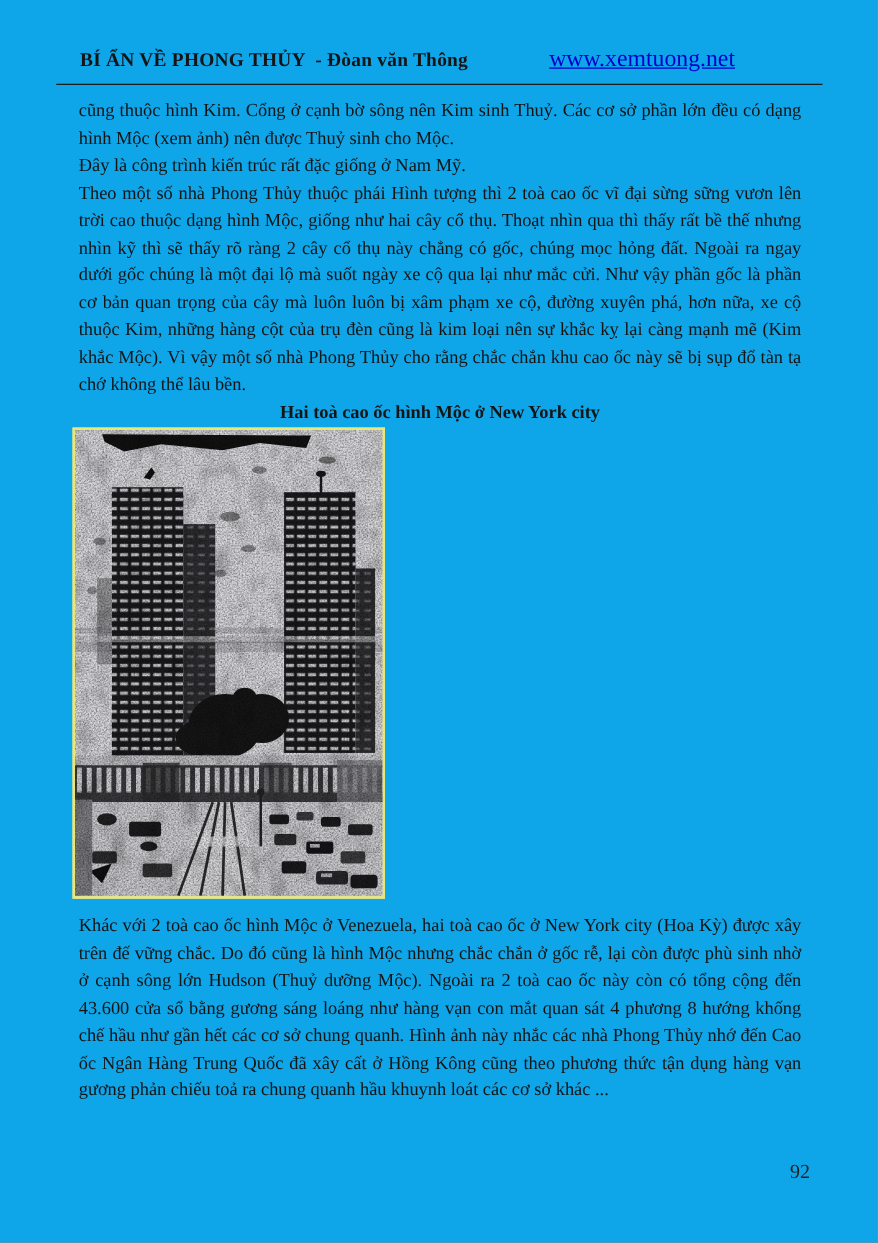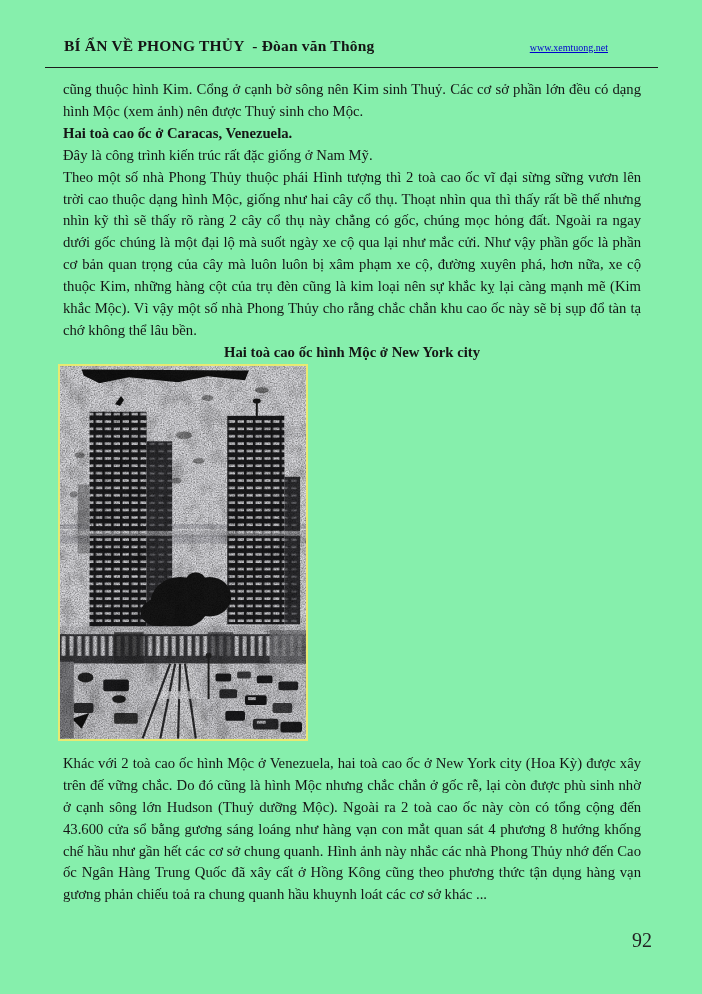--- a/index.html
+++ b/index.html
@@ -1,56 +1,55 @@
 <!DOCTYPE html>
 <html><head>
 <meta charset="utf-8">
 <style>
   html,body{margin:0;padding:0;background:#888;}
   .page{
-    width:702px;height:994px;background:#86efac;position:relative;
+    width:702px;height:994px;background:#0ea5e9;position:relative;
     font-family:"Liberation Serif","DejaVu Serif",serif;color:#151515;
     margin:0 auto;overflow:hidden;
   }
   .header{
     position:absolute;top:37px;left:45px;width:613px;
     display:flex;justify-content:space-between;align-items:baseline;
   }
   .title{font-weight:bold;font-size:15.5px;margin-left:19px;letter-spacing:.2px;white-space:pre;}
-  .site-link{font-size:10px;text-decoration:underline;margin-right:50px;cursor:pointer;}
+  .site-link{font-size:19px;text-decoration:underline;margin-right:70px;cursor:pointer;}
   .rule{position:absolute;top:67px;left:45px;width:613px;border-top:1.7px solid #1c1c1c;}
   .content{
     position:absolute;top:79px;left:63px;width:578px;
     font-size:14.7px;line-height:21.9px;text-align:justify;
   }
   .para{margin:0;}
   .gap-after{}
   .bold{font-weight:bold;text-align:left;}
   .h-ny{line-height:20px;text-align:center;}
   figure{
     margin:2px 0 12px -5px;width:250px;height:377px;box-sizing:border-box;
     border:2px solid #e9e972;background:#d6d6da;
   }
   figure svg{display:block;width:246px;height:373px;}
-  .pagenum{position:absolute;top:929px;left:632px;font-size:20px;color:#222;}
+  .pagenum{position:absolute;top:929px;left:632px;font-size:16px;color:#222;}
 </style>
 </head>
 <body>
 
 <div class="page">
 
   <div class="header">
     <span class="title">BÍ ẨN VỀ PHONG THỦY  - Đòan văn Thông</span>
     <a class="site-link" style="color:#0000cd" href="#">www.xemtuong.net</a>
   </div>
   <div class="rule"></div>
 
   <div class="content">
     <p class="para gap-after">cũng thuộc hình Kim. Cổng ở cạnh bờ sông nên Kim sinh Thuỷ. Các cơ sở phần lớn đều có dạng hình Mộc (xem ảnh) nên được Thuỷ sinh cho Mộc.</p>
-    <p class="para bold">Hai toà cao ốc ở Caracas, Venezuela.</p>
     <p class="para">Đây là công trình kiến trúc rất đặc giống ở Nam Mỹ.</p>
     <p class="para">Theo một số nhà Phong Thủy thuộc phái Hình tượng thì 2 toà cao ốc vĩ đại sừng sững vươn lên trời cao thuộc dạng hình Mộc, giống như hai cây cổ thụ. Thoạt nhìn qua thì thấy rất bề thế nhưng nhìn kỹ thì sẽ thấy rõ ràng 2 cây cổ thụ này chẳng có gốc, chúng mọc hỏng đất. Ngoài ra ngay dưới gốc chúng là một đại lộ mà suốt ngày xe cộ qua lại như mắc cửi. Như vậy phần gốc là phần cơ bản quan trọng của cây mà luôn luôn bị xâm phạm xe cộ, đường xuyên phá, hơn nữa, xe cộ thuộc Kim, những hàng cột của trụ đèn cũng là kim loại nên sự khắc kỵ lại càng mạnh mẽ (Kim khắc Mộc). Vì vậy một số nhà Phong Thủy cho rằng chắc chắn khu cao ốc này sẽ bị sụp đổ tàn tạ chớ không thể lâu bền.</p>
     <p class="para bold h-ny">Hai toà cao ốc hình Mộc ở New York city</p>
 
     <figure>
       <svg viewBox="0 0 250 378" xmlns="http://www.w3.org/2000/svg">
         <defs>
           <pattern id="win" width="9" height="7.5" patternUnits="userSpaceOnUse">
             <rect width="9" height="7.5" fill="#1b1b1d"></rect>
             <rect x="0.6" y="2.1" width="6.4" height="2.6" fill="#c7c7cb"></rect>

